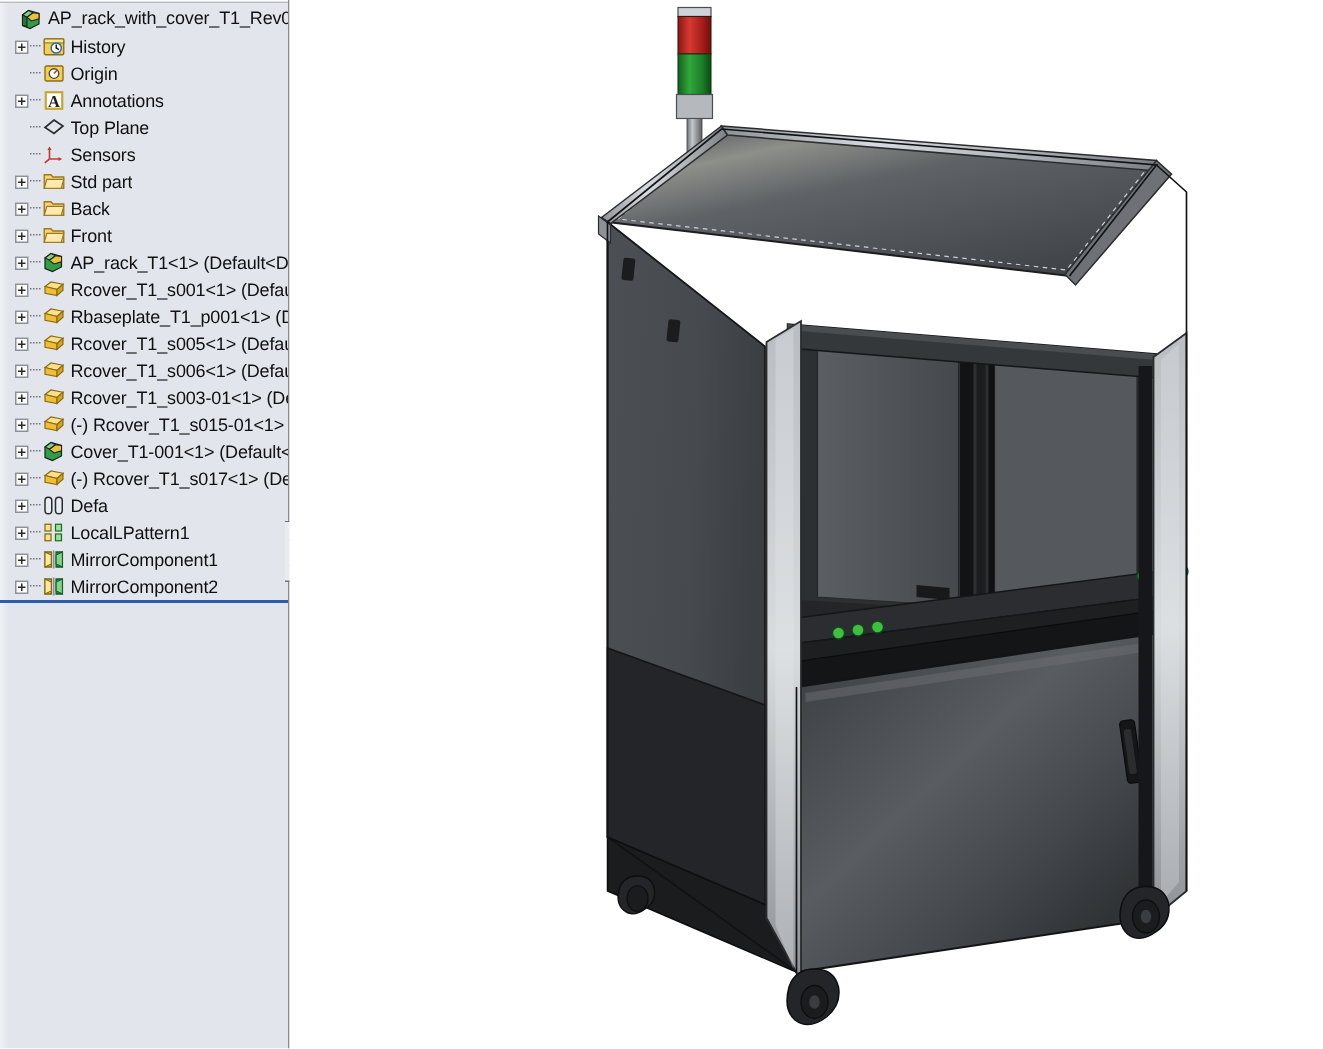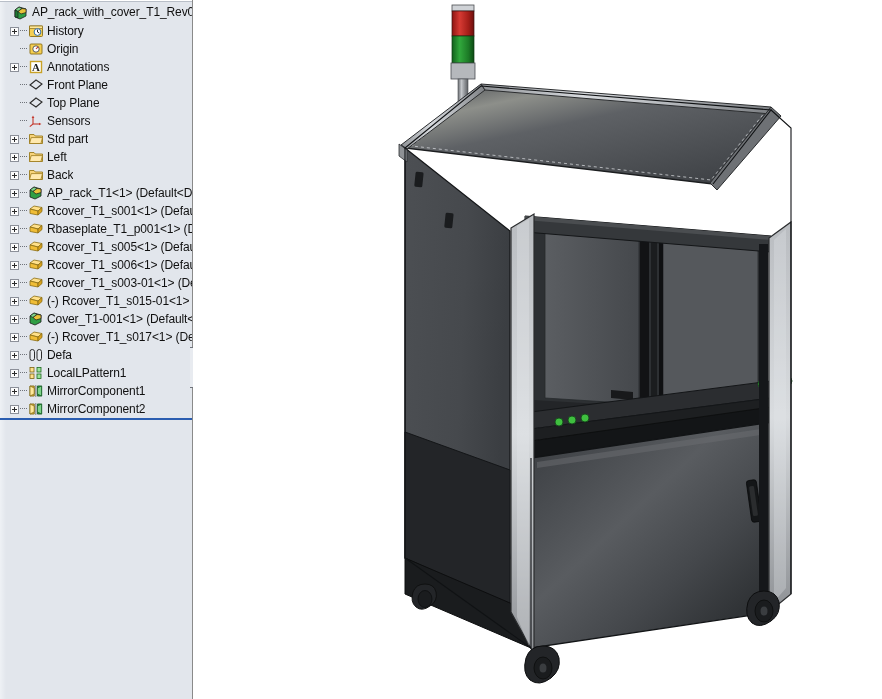--- a/index.html
+++ b/index.html
@@ -214,31 +214,20 @@
         <span class="dots"></span>
         <span class="ico">
           <svg width="16" height="16" viewBox="0 0 16 16">
             <rect x="2.5" y="2.5" width="11" height="11" fill="#ffffff" stroke="#c9a227" stroke-width="1.4"></rect>
             <text x="8" y="12" font-family="Liberation Serif, serif" font-size="11" font-weight="bold" fill="#1d1d1d" text-anchor="middle">A</text>
           </svg>
         </span>
         <span class="lbl">Annotations</span>
       </div>
 
-      <div class="tree-row">
-        <span class="indent" style="width:10px"></span>
-        <span class="expander none"></span>
-        <span class="dots"></span>
-        <span class="ico">
-          <svg width="16" height="16" viewBox="0 0 16 16">
-            <polygon points="8,3 14,7 8,12 2,8" fill="none" stroke="#2b2b2b" stroke-width="1.1"></polygon>
-          </svg>
-        </span>
-        <span class="lbl">Front Plane</span>
-      </div>
 
       <div class="tree-row">
         <span class="indent" style="width:10px"></span>
         <span class="expander none"></span>
         <span class="dots"></span>
         <span class="ico">
           <svg width="16" height="16" viewBox="0 0 16 16">
             <polygon points="8,3 14,7 8,12 2,8" fill="none" stroke="#2b2b2b" stroke-width="1.1"></polygon>
           </svg>
         </span>
@@ -268,46 +257,46 @@
         <span class="dots"></span>
         <span class="ico">
           <svg width="16" height="16" viewBox="0 0 16 16">
             <path d="M1.5 12.5 L1.5 3.5 L6 3.5 L7.3 5 L14.5 5 L14.5 12.5 Z" fill="#f7d37a" stroke="#9a7a1c" stroke-width="0.9"></path>
             <path d="M1.5 12.5 L3.2 6.6 L14.5 6.6 L12.9 12.5 Z" fill="#ffe9ae" stroke="#9a7a1c" stroke-width="0.8"></path>
           </svg>
         </span>
         <span class="lbl">Std part</span>
       </div>
 
+
       <div class="tree-row">
         <span class="indent" style="width:10px"></span>
         <span class="expander"></span>
         <span class="dots"></span>
         <span class="ico">
           <svg width="16" height="16" viewBox="0 0 16 16">
             <path d="M1.5 12.5 L1.5 3.5 L6 3.5 L7.3 5 L14.5 5 L14.5 12.5 Z" fill="#f7d37a" stroke="#9a7a1c" stroke-width="0.9"></path>
             <path d="M1.5 12.5 L3.2 6.6 L14.5 6.6 L12.9 12.5 Z" fill="#ffe9ae" stroke="#9a7a1c" stroke-width="0.8"></path>
           </svg>
         </span>
-        <span class="lbl">Left</span>
+        <span class="lbl">Back</span>
       </div>
 
       <div class="tree-row">
         <span class="indent" style="width:10px"></span>
         <span class="expander"></span>
         <span class="dots"></span>
         <span class="ico">
           <svg width="16" height="16" viewBox="0 0 16 16">
             <path d="M1.5 12.5 L1.5 3.5 L6 3.5 L7.3 5 L14.5 5 L14.5 12.5 Z" fill="#f7d37a" stroke="#9a7a1c" stroke-width="0.9"></path>
             <path d="M1.5 12.5 L3.2 6.6 L14.5 6.6 L12.9 12.5 Z" fill="#ffe9ae" stroke="#9a7a1c" stroke-width="0.8"></path>
           </svg>
         </span>
-        <span class="lbl">Back</span>
-      </div>
-
+        <span class="lbl">Front</span>
+      </div>
 
       <div class="tree-row">
         <span class="indent" style="width:10px"></span>
         <span class="expander"></span>
         <span class="dots"></span>
         <span class="ico">
           <svg width="16" height="16" viewBox="0 0 16 16">
             <polygon points="2,5 6,2 13,4 13,11 7,14 2,12" fill="#2f9e44" stroke="#1d1d1d" stroke-width="0.8"></polygon>
             <polygon points="2,5 6,2 9,3.5 5,6.5" fill="#7fd48a" stroke="#1d1d1d" stroke-width="0.7"></polygon>
             <polygon points="5,6.5 9,3.5 13,4 13,7.5 8,9" fill="#e8c33a" stroke="#1d1d1d" stroke-width="0.7"></polygon>

